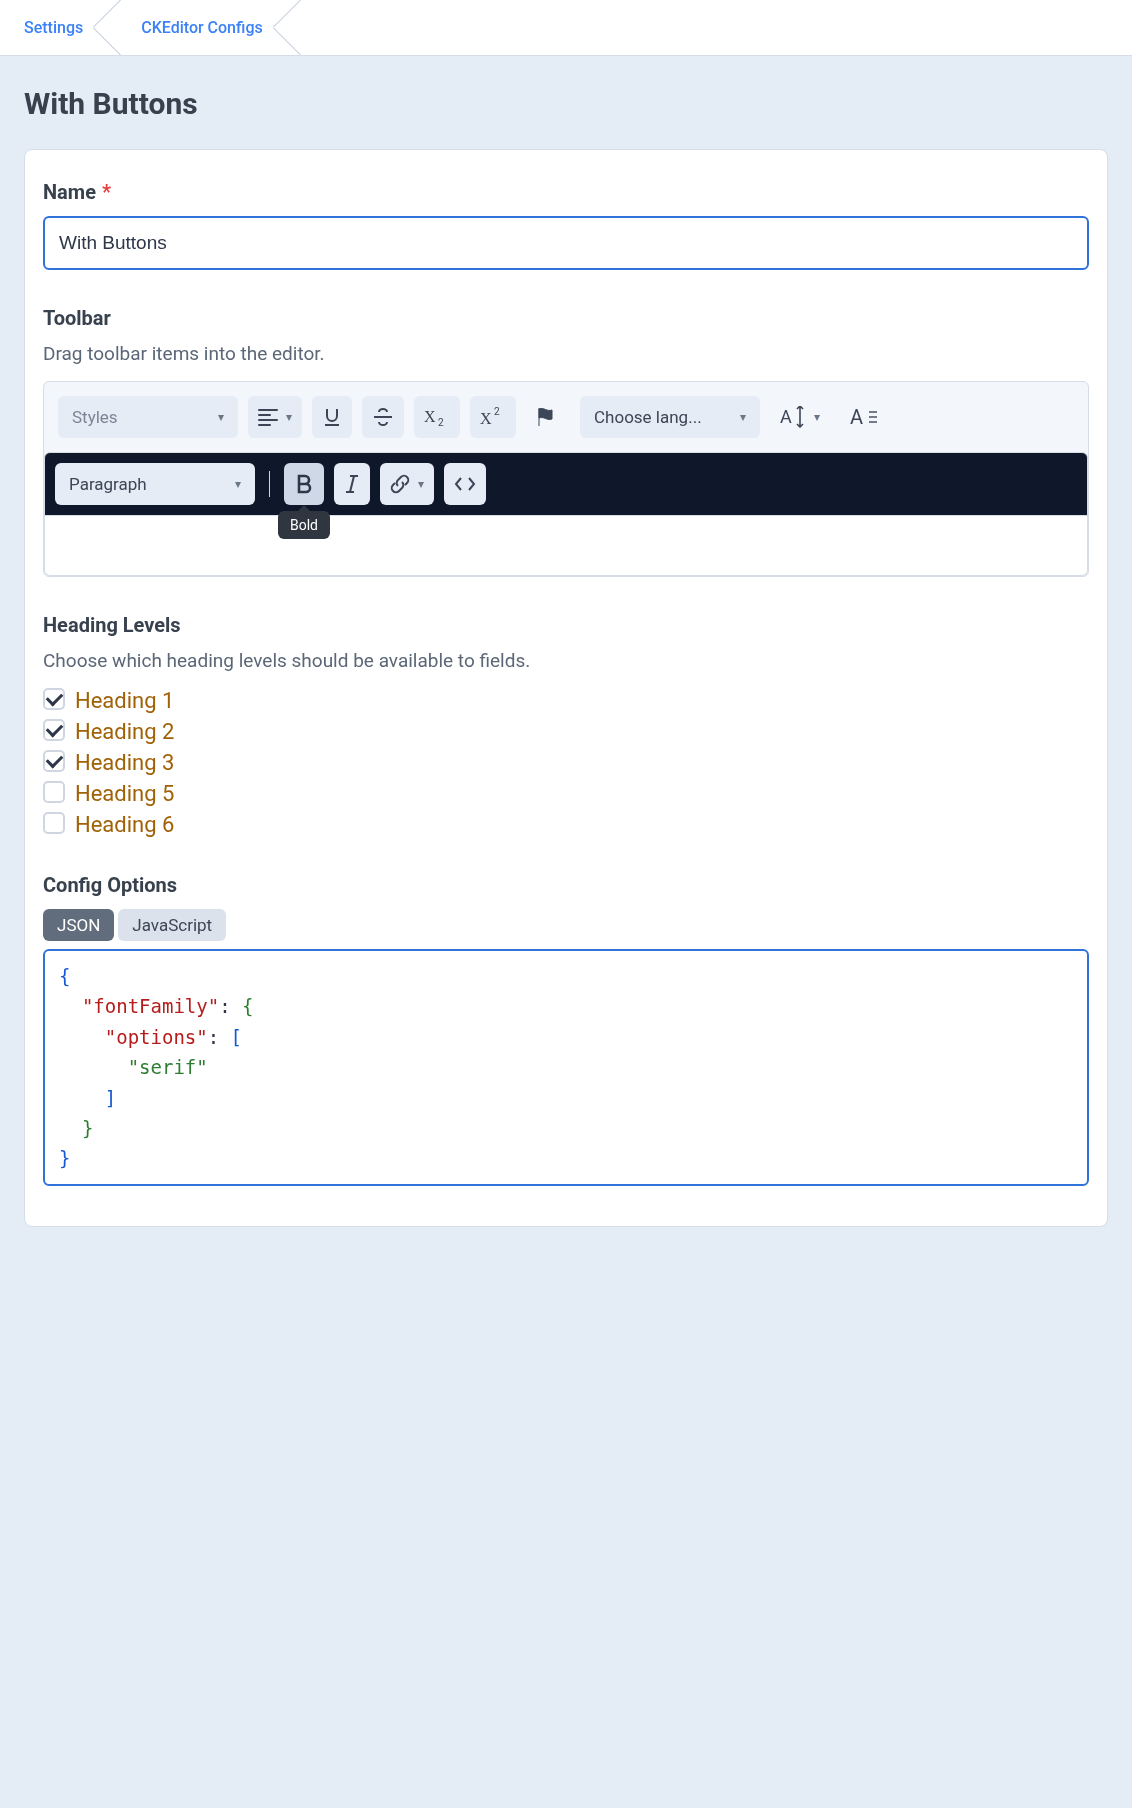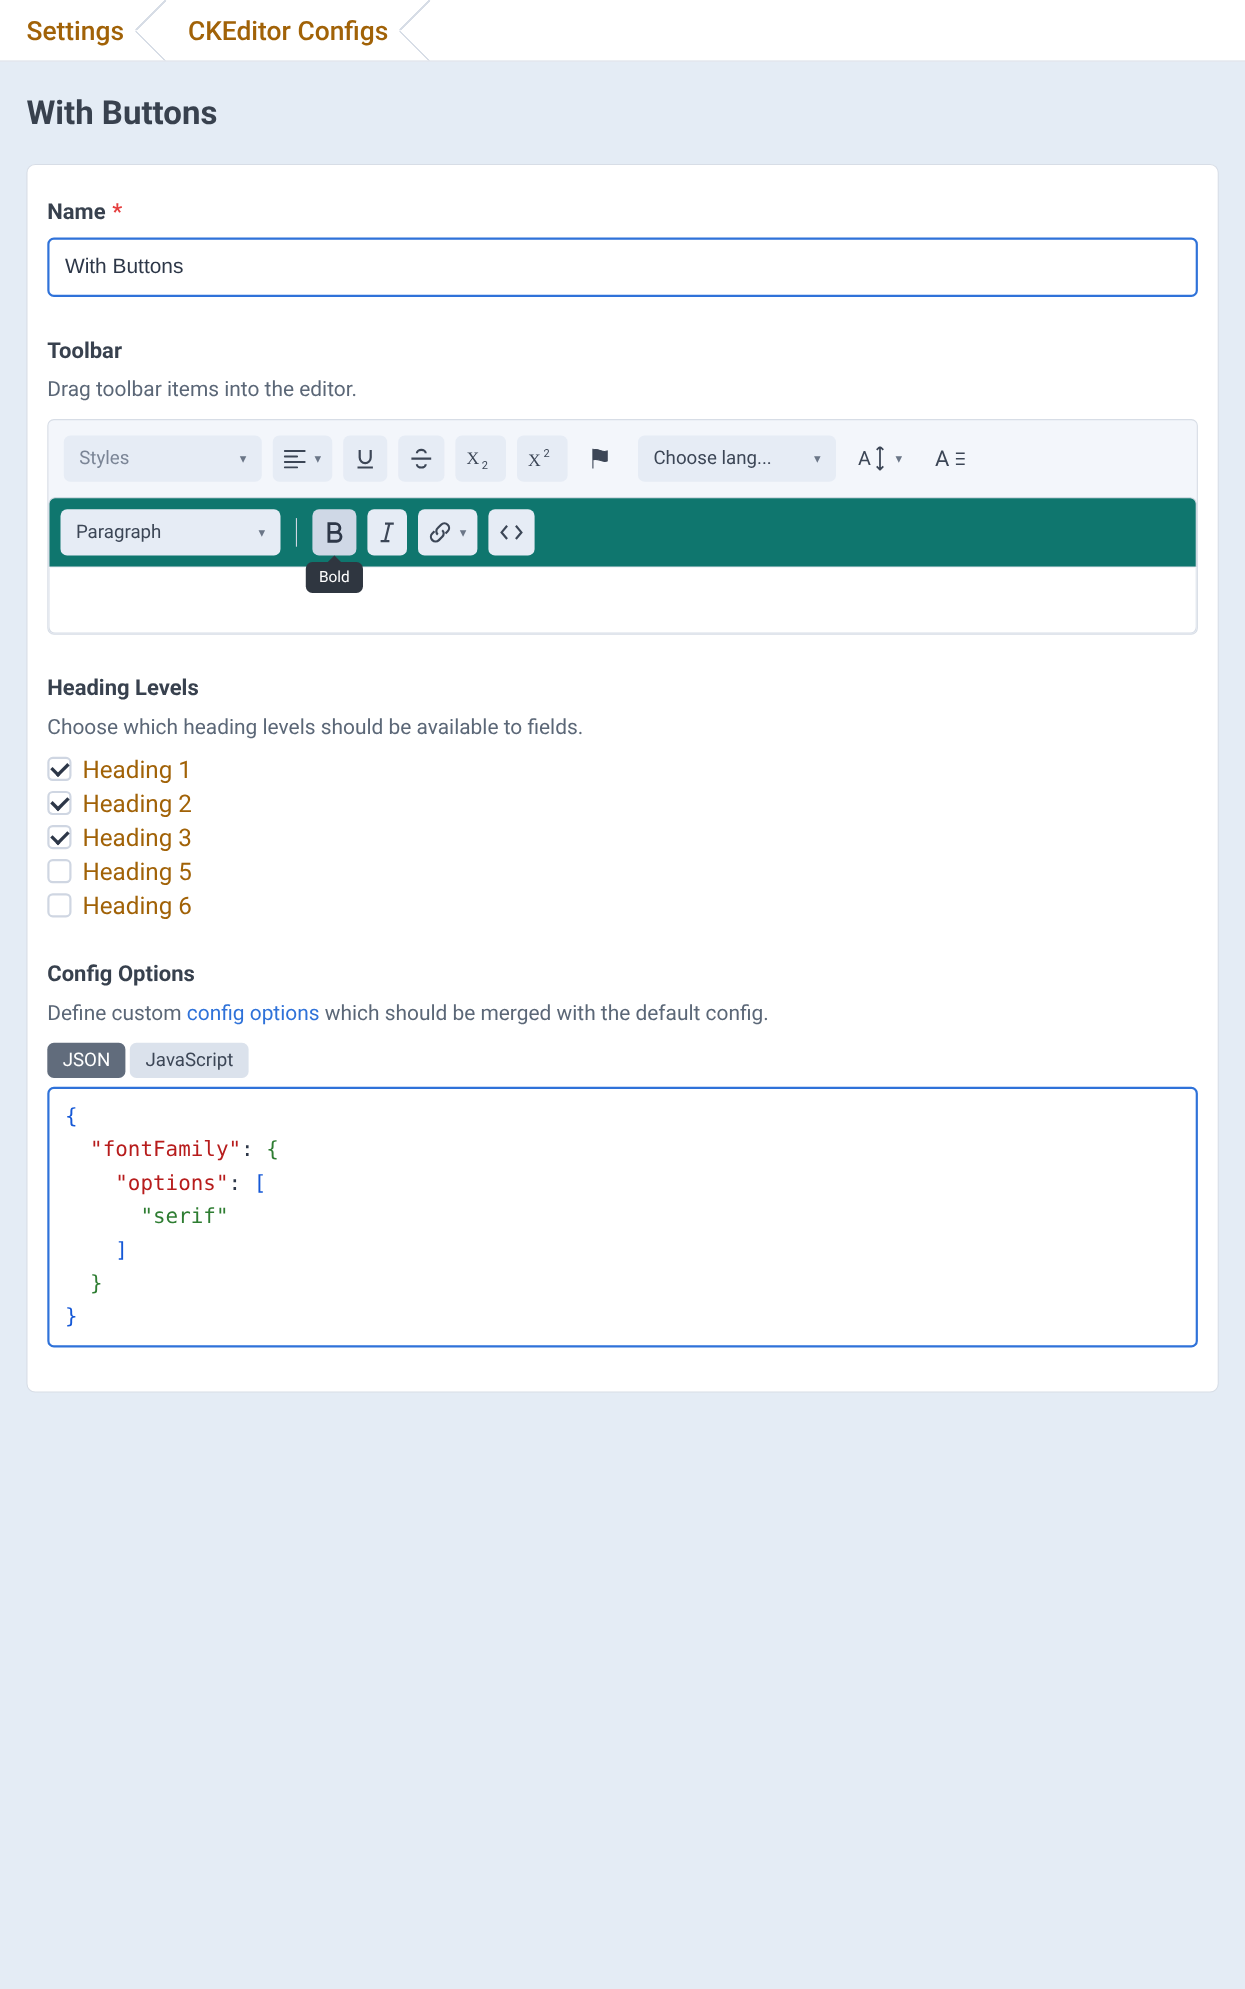--- a/index.html
+++ b/index.html
@@ -18,23 +18,23 @@
     align-items: center;
     height: 56px;
     border-bottom: 1px solid #d7dde6;
   }
   .crumb {
     position: relative;
     display: flex;
     align-items: center;
     height: 100%;
     padding: 0 24px;
-    color: #a16207;
+    color: #3b82f6;
     font-weight: 500;
-    font-size: 24px;
+    font-size: 16px;
   }
   .crumb::after {
     content: "";
     position: absolute;
     right: -14px;
     top: 0;
     width: 28px;
     height: 100%;
     background:
       linear-gradient(135deg, transparent 48%, #d7dde6 48%, #d7dde6 52%, transparent 52%) top left / 100% 50% no-repeat,
@@ -106,21 +106,21 @@
     padding: 0 10px;
     color: #3c4656;
     font-size: 17px;
   }
   .tool-btn.active { background:#cfd8e6; }
   .tool-btn .chev { font-size: 12px; color:#6b7687; }
   .styles-btn { width: 180px; justify-content: space-between; padding: 0 14px; color:#7b8596;}
   .lang-btn { width: 180px; justify-content: space-between; padding: 0 14px; }
   .para-btn { width: 200px; justify-content: space-between; padding: 0 14px; }
   .row2-wrap {
-    background:#0f766e;
+    background:#0f172a;
     border:1px solid #d7dde6;
     border-top-left-radius:6px;
     border-top-right-radius:6px;
     padding:10px 10px;
     display:flex; gap:10px; align-items:center;
     margin: 0 -14px;
   }
   .vsep { width:1px; height:26px; background:#cfd6e2; margin:0 4px;}
   .tool-icon svg { display:block; }
   .bold-tip-wrap { position: relative; }
@@ -358,23 +358,20 @@
           <div class="check-row">
             <div class="chbox"></div>
             <span>Heading 6</span>
           </div>
         </div>
     </div>
 
     
     <div class="section">
       <div class="field-label">Config Options</div>
-      <div class="helper">
-        <span>Define custom </span><a href="#">config options</a><span> which should be merged with the default config.</span>
-      </div>
       <div class="tabs">
         <div class="tab active">JSON</div>
         <div class="tab">JavaScript</div>
       </div>
       <div class="code-box"><span class="c-brace">{</span>
   <span class="c-key">"fontFamily"</span>: <span class="c-obj">{</span>
     <span class="c-key">"options"</span>: <span class="c-arr">[</span>
       <span class="c-str">"serif"</span>
     <span class="c-arr">]</span>
   <span class="c-obj">}</span>

